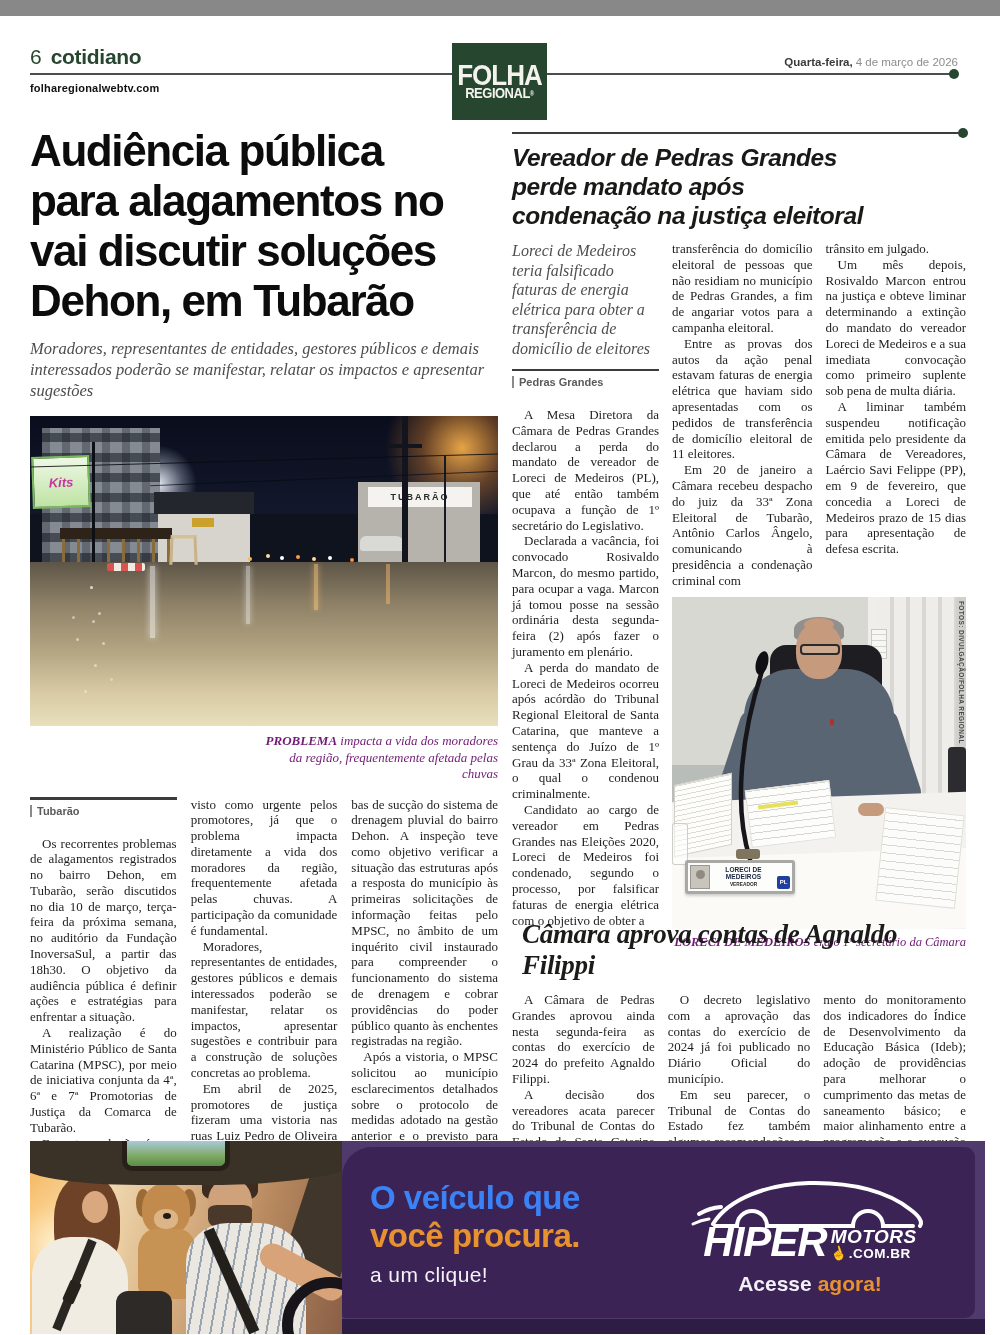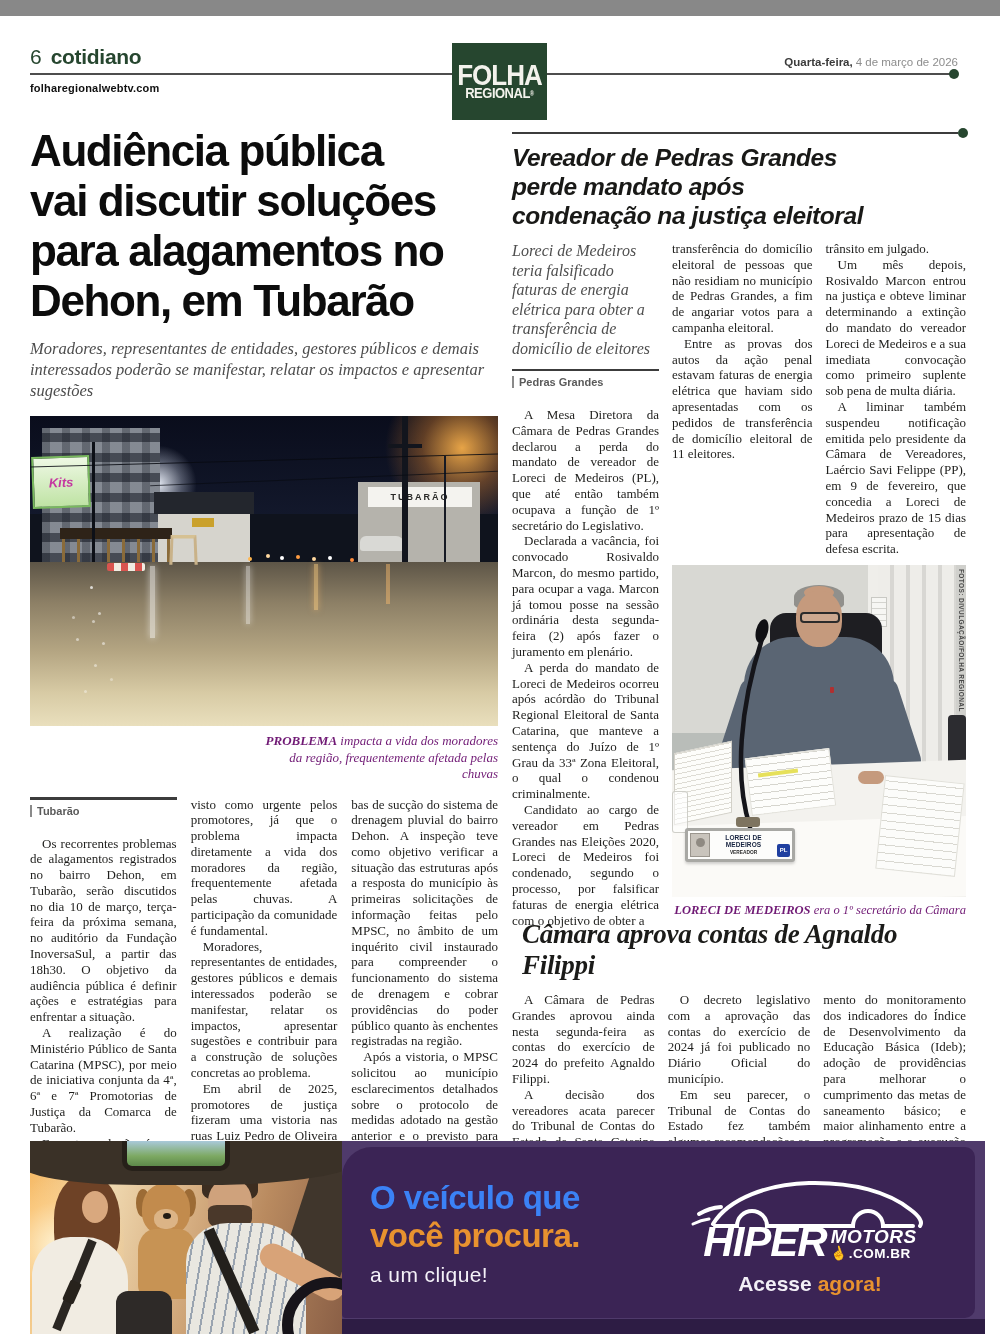--- a/index.html
+++ b/index.html
@@ -227,22 +227,22 @@
     <span class="logo1">FOLHA</span>
     <span class="logo2"><span>REGIONAL</span><span class="logomark">®</span></span>
   </div>
   <div class="m-date">
     <b>Quarta-feira,</b><span>4 de março de 2026</span>
   </div>
 
   <section class="lead">
     <h1>
       <span>Audiência pública</span>
+      <span>para alagamentos no</span>
       <span>vai discutir soluções</span>
-      <span>para alagamentos no</span>
       <span>Dehon, em Tubarão</span>
     </h1>
     <p class="deck">Moradores, representantes de entidades, gestores públicos e demais interessados poderão se manifestar, relatar os impactos e apresentar sugestões</p>
 
     <div class="photo1">
       <div class="p1-glow-o"></div>
       <div class="p1-glow-w"></div>
       <div class="p1-skyline"></div>
       <div class="p1-bldg-left"></div>
       <div class="p1-kits">Kits</div>
@@ -310,20 +310,21 @@
         <p class="bp">A Mesa Diretora da Câmara de Pedras Grandes declarou a perda do mandato de vereador de Loreci de Medeiros (PL), que até então também ocupava a função de 1º secretário do Legislativo.</p>
         <p class="bp">Declarada a vacância, foi convocado Rosivaldo Marcon, do mesmo partido, para ocupar a vaga. Marcon já tomou posse na sessão ordinária desta segunda-feira (2) após fazer o juramento em plenário.</p>
         <p class="bp">A perda do mandato de Loreci de Medeiros ocorreu após acórdão do Tribunal Regional Eleitoral de Santa Catarina, que manteve a sentença do Juízo de 1º Grau da 33ª Zona Eleitoral, o qual o condenou criminalmente.</p>
         <p class="bp">Candidato ao cargo de vereador em Pedras Grandes nas Eleições 2020, Loreci de Medeiros foi condenado, segundo o processo, por falsificar faturas de energia elétrica com o objetivo de obter a</p>
       </div>
       <div class="a2right">
         <div class="a2bc">
           <div class="bcol">
             <p class="bp noind">transferência do domicílio eleitoral de pessoas que não residiam no município de Pedras Grandes, a fim de angariar votos para a campanha eleitoral.</p>
             <p class="bp">Entre as provas dos autos da ação penal estavam faturas de energia elétrica que haviam sido apresentadas com os pedidos de transferência de domicílio eleitoral de 11 eleitores.</p>
+            <p class="bp">Em 20 de janeiro a Câmara recebeu despacho do juiz da 33ª Zona Eleitoral de Tubarão, Antônio Carlos Ângelo, comunicando à presidência a condenação criminal com</p>
           </div>
           <div class="bcol">
             <p class="bp noind">trânsito em julgado.</p>
             <p class="bp">Um mês depois, Rosivaldo Marcon entrou na justiça e obteve liminar determinando a extinção do mandato do vereador Loreci de Medeiros e a sua imediata convocação como primeiro suplente sob pena de multa diária.</p>
             <p class="bp">A liminar também suspendeu notificação emitida pelo presidente da Câmara de Vereadores, Laércio Savi Felippe (PP), em 9 de fevereiro, que concedia a Loreci de Medeiros prazo de 15 dias para apresentação de defesa escrita.</p>
           </div>
         </div>
 
         <div class="photo2">
           <div class="p2-pillar"></div>

